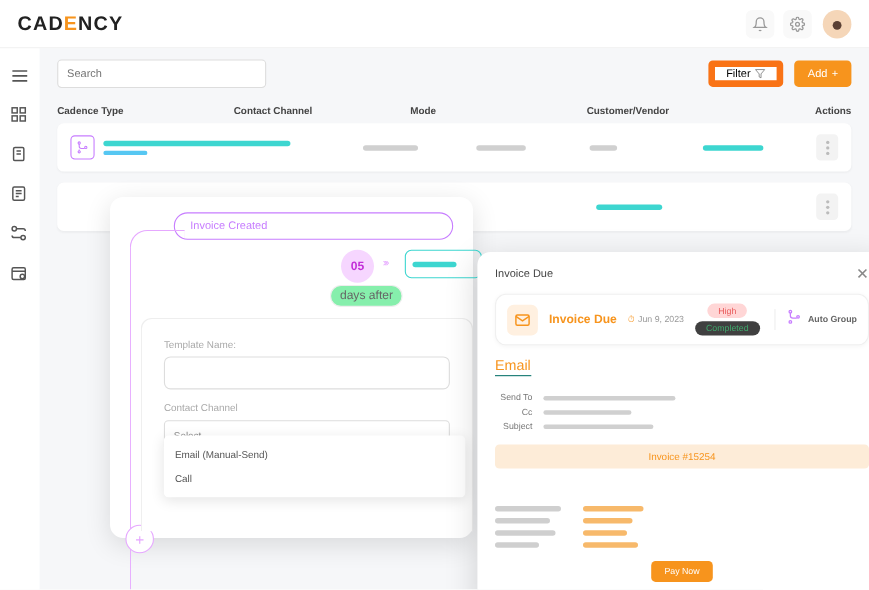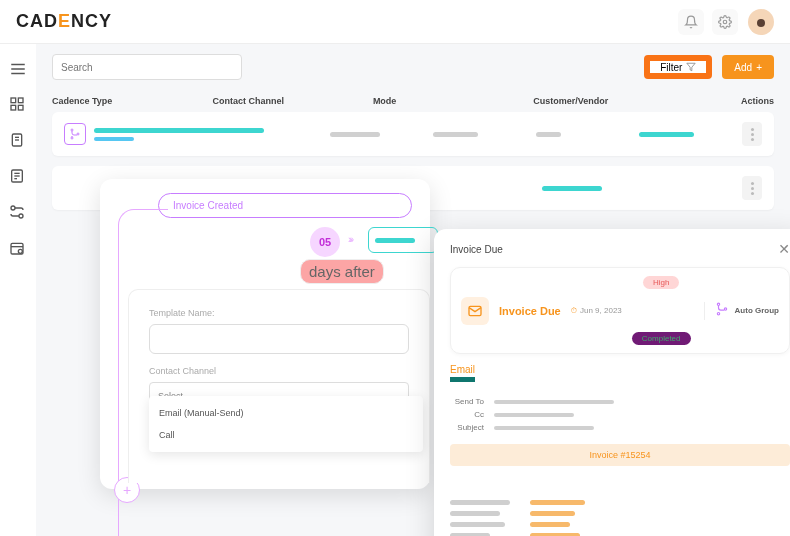--- a/index.html
+++ b/index.html
@@ -33,21 +33,21 @@
   .bar.teal{background:#3dd6d0;}
   .bar.blue{background:#56c7f2;}
   .menu-dots { width:20px;height:24px; background:#f3f3f3; border-radius:4px; display:flex; align-items:center;justify-content:center;cursor:pointer; flex:none;}
   .dots{width:3px;height:3px;background:#bbb;border-radius:50%;box-shadow:0 -5px #bbb,0 5px #bbb;}
   .row-card.second { justify-content:flex-end; gap:140px; }
   .row-card.second .bar { width:60px;}
   
   .workflow-panel{ position:absolute; top:135px; left:64px; width:330px; height:310px; background:#fff; border-radius:12px; box-shadow:0 6px 24px rgba(0,0,0,0.12); padding:14px 18px 0;}
   .node-invoice{ border:1px solid #c77dff; color:#c77dff; font-size:10px; padding:6px 14px; border-radius:14px; background:#fff; margin-left:40px;}
   .days-circle{ width:30px;height:30px;border-radius:50%; background:#f6d6ff; color:#c22ed8; display:flex;align-items:center;justify-content:center;font-size:11px;font-weight:700; position:absolute; top:48px; left:210px;}
-  .days-label{ border:1px solid #eee; border-radius:10px; padding:3px 8px; font-size:15px; color:#666; position:absolute; top:80px; left:200px; background:#fca5a5;}
+  .days-label{ border:1px solid #eee; border-radius:10px; padding:3px 8px; font-size:11px; color:#666; position:absolute; top:80px; left:200px; background:#86efac;}
   .chevrons{position:absolute; top:55px; left:248px; color:#e6a8ff; font-size:10px; letter-spacing:-2px;}
   .node-step{position:absolute; top:48px; left:268px; width:70px; height:26px; border:1px solid #3dd6d0; border-radius:6px; display:flex;align-items:center;padding:0 6px;}
   .node-step .bar{width:40px;background:#3dd6d0;}
   .corner-lines{position:absolute;top:30px;left:18px;width:50px;height:340px;border:1px solid #e6a8ff;border-right:none;border-bottom:none;border-radius:16px 0 0 0;}
   .add-circle{position:absolute; bottom:-14px; left:14px; width:26px;height:26px;border-radius:50%;border:1px solid #e6a8ff; display:flex;align-items:center;justify-content:center;color:#e6a8ff; background:#fff; font-size:14px; cursor:pointer;}
   .form-area{ position:absolute; top:110px; left:28px; right:0; border:1px solid #eee; border-top-left-radius:10px; border-top-right-radius:10px; padding:18px 20px; background:#fff; height: 194px; border-bottom:none;}
   .form-label{font-size:9px; color:#aaa; margin-bottom:6px;}
   .form-input{width:100%; height:30px; border:1px solid #ddd; border-radius:6px; margin-bottom:12px;}
   .form-row{display:flex; gap:14px;}
   .form-col{flex:1; position:relative;}
@@ -56,27 +56,27 @@
   .opt{padding:6px 10px; font-size:9px; color:#555; cursor:pointer;}
   
   .preview-panel{position:absolute; top:185px; left:398px; width:372px; height:330px; background:#fff; border-radius:12px; box-shadow:0 8px 30px rgba(0,0,0,0.16); padding:12px 16px; display:flex; flex-direction:column;}
   .pv-header{display:flex; align-items:center; justify-content:space-between; font-size:10px; color:#444; margin-bottom:10px;}
   .pv-close{cursor:pointer; font-size:14px; color:#888;}
   .pv-card{border:1px solid #f0f0f0; border-radius:10px; padding:8px 10px; display:flex; align-items:center; gap:10px; margin-bottom:10px; box-shadow: 0 1px 4px rgba(0,0,0,0.04);}
   .mail-icon{width:28px;height:28px;border-radius:6px;background:#fff0e0;display:flex;align-items:center;justify-content:center;color:#f7941d;}
   .pv-title{font-size:11px; color:#f7941d; font-weight:600;}
   .pill{font-size:8px; padding:2px 10px; border-radius:10px;}
   .pill.high{background:#ffd6d6; color:#e85a5a;}
-  .pill.completed{background:#701a75; color:#3fa86b;margin-top:40px;}
+  .pill.completed{background:#404040; color:#3fa86b;}
   .pv-date{font-size:8px; color:#999; display:flex; align-items:center; gap:3px;}
   .pv-date .clk{color:#f7941d;}
   .auto-grp{margin-left:auto; border-left:1px solid #eee; padding-left:10px; display:flex; align-items:center; gap:6px;}
   .auto-icon{color:#c77dff;}
   .auto-label{font-size:8px;color:#666;font-weight:600;}
-  .tab-email{font-size:10px;color:#f7941d;border-bottom:5px solid #0f766e; padding-bottom:2px; margin-bottom:8px; width:fit-content;}
+  .tab-email{font-size:13px;color:#f7941d;border-bottom:1px solid #0f766e; padding-bottom:2px; margin-bottom:8px; width:fit-content;}
   .sep-line { height:1px; background:#eee; margin:-1px 0 8px;}
   .kv{display:flex; gap:10px; font-size:8px; color:#777; margin-bottom:4px; align-items:center;}
   .kv .k{width:34px;text-align:right;}
   .invoice-banner{background:#fdecd8;color:#f7941d;font-size:9px;text-align:center;padding:6px;border-radius:4px;margin:8px 0;}
   .content-bars{display:flex; gap:20px; margin-top:6px;}
   .cb-col{display:flex; flex-direction:column; gap:6px;}
   .cb{height:5px;border-radius:3px;background:#cfcfcf;}
   .cb.o{background:#f7b96b;}
   .paynow{background:#f7941d;color:#fff;font-size:8px;border:none;padding:5px 12px;border-radius:4px;cursor:pointer;display:block;margin:12px auto 0;}
   .zoom-row{display:flex;justify-content:center;gap:12px;margin-top:auto;padding-top:8px;}

